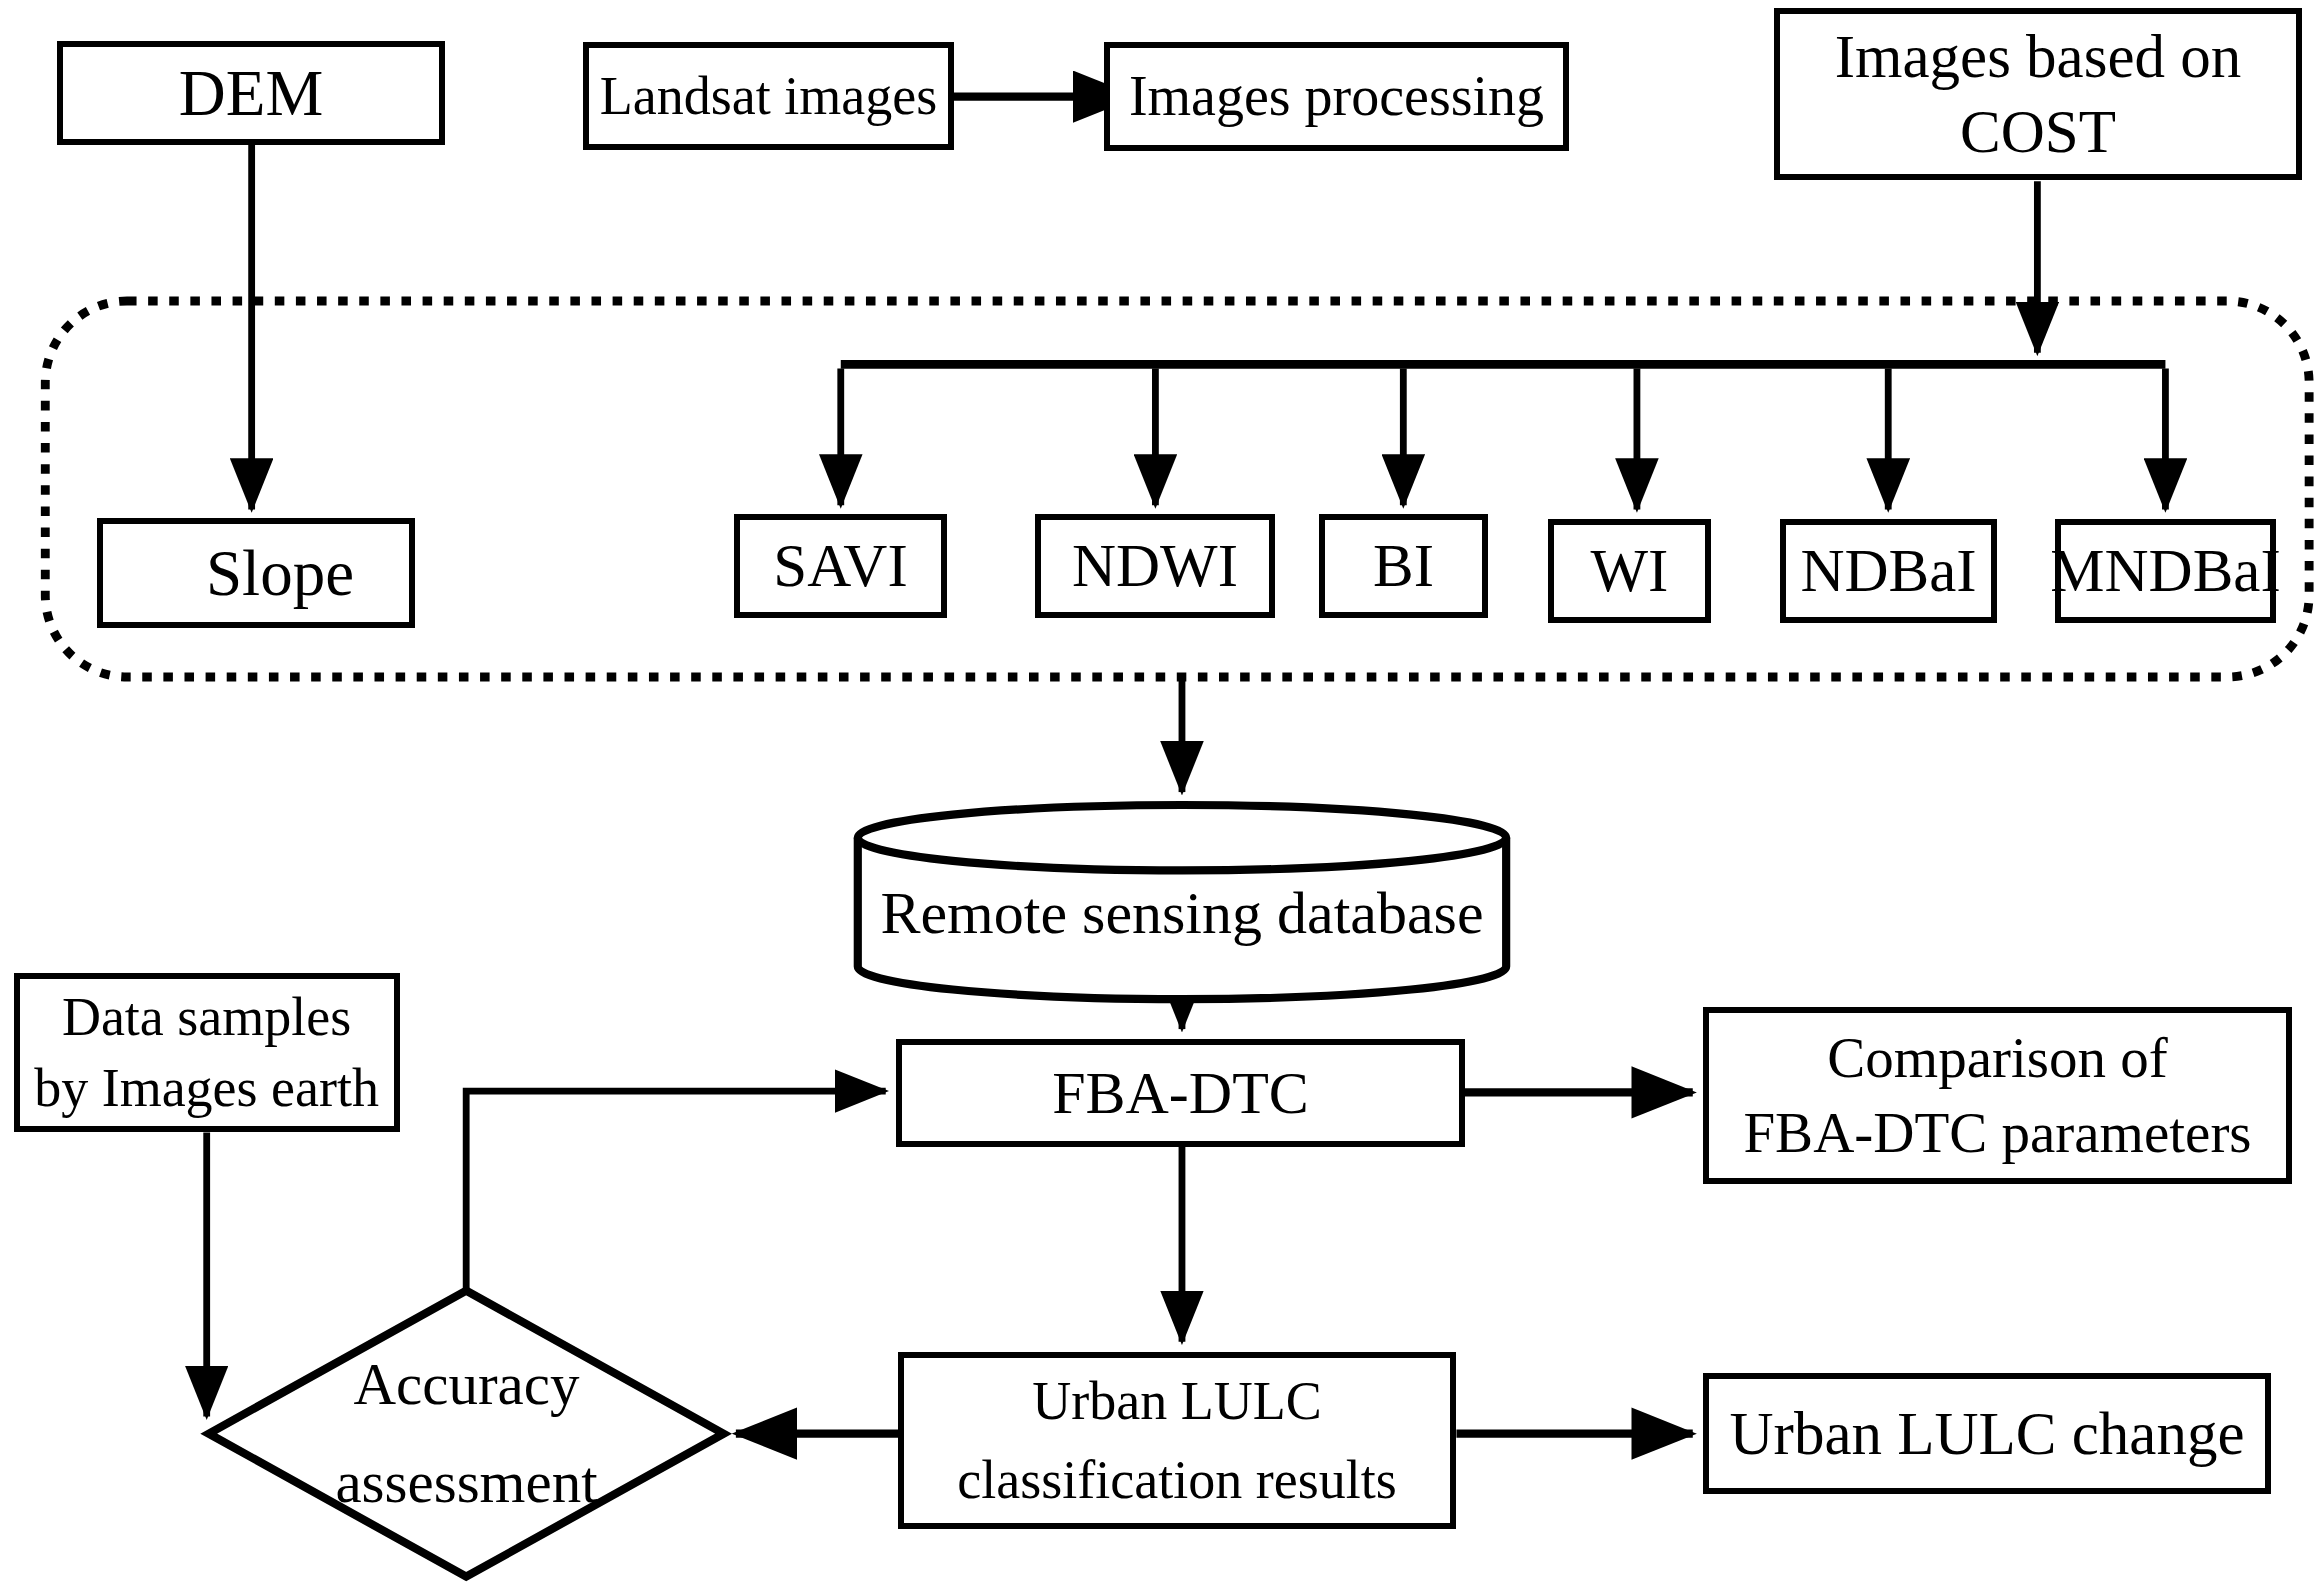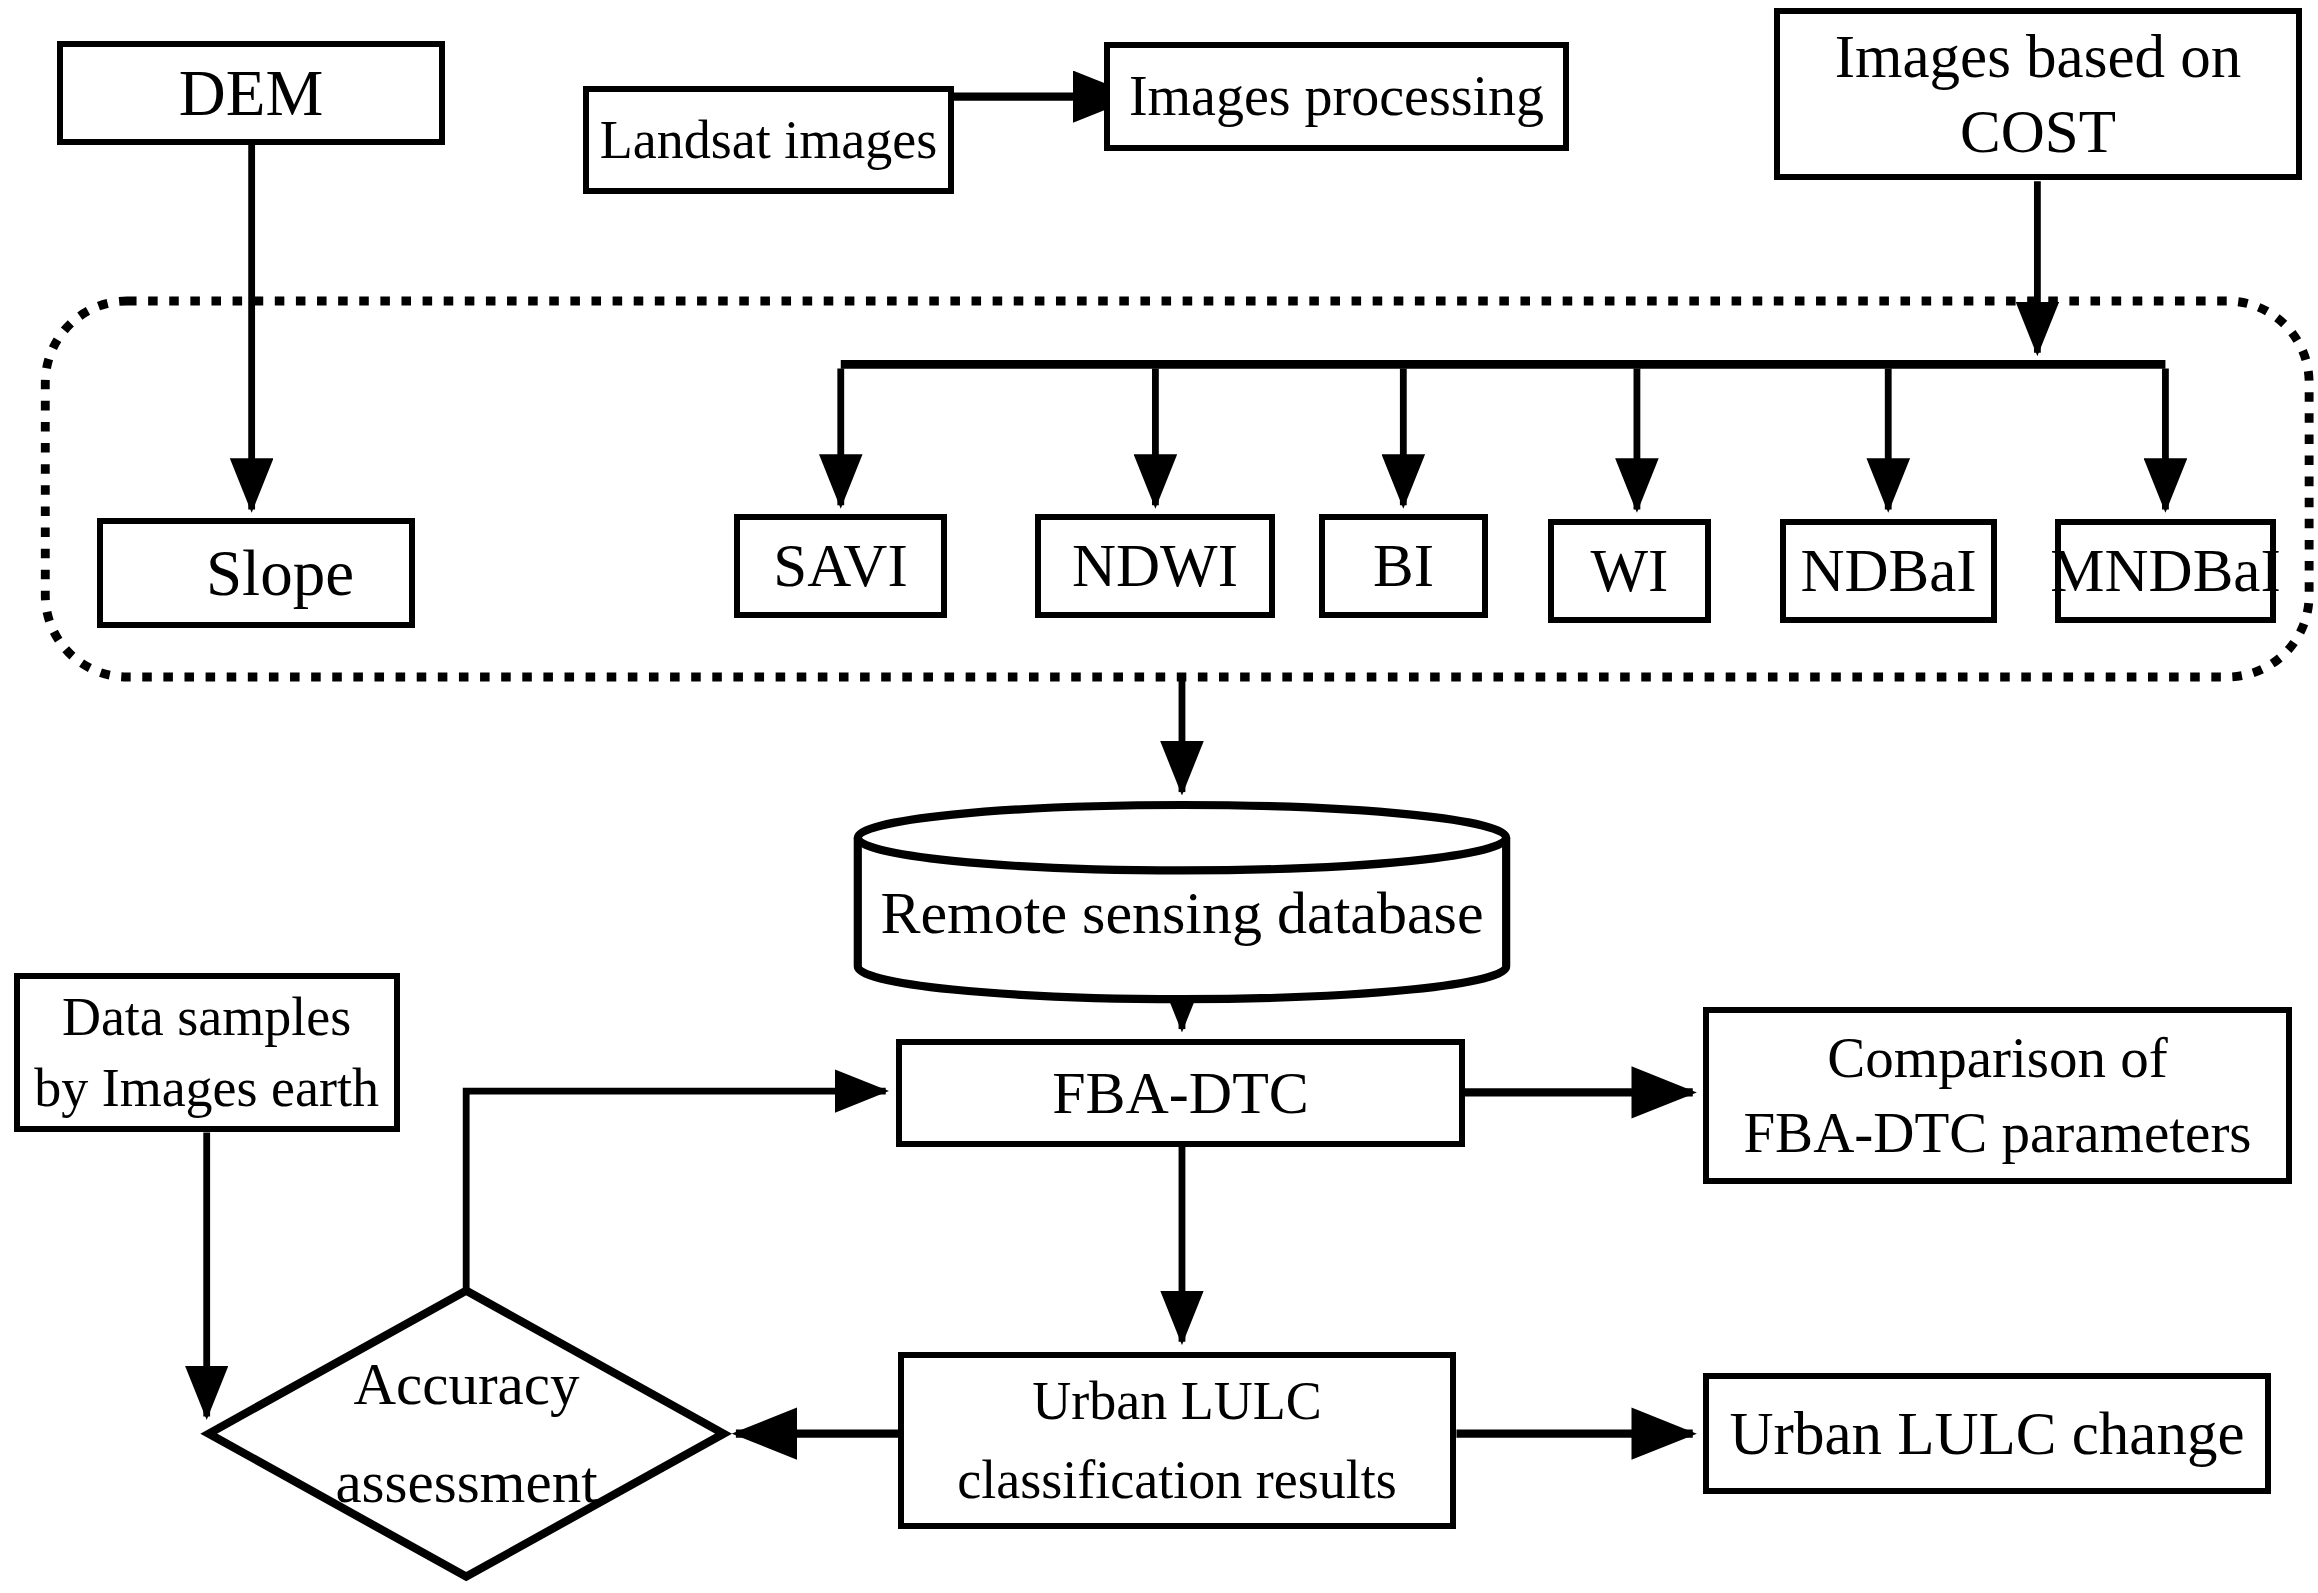--- a/index.html
+++ b/index.html
@@ -62,21 +62,21 @@
   <path d="M1259 1230 V1419 A476 48 0 0 0 2211 1419 V1230" fill="#fff" stroke="#000" stroke-width="12"></path>
   <ellipse cx="1735" cy="1230" rx="476" ry="48" fill="#fff" stroke="#000" stroke-width="12"></ellipse>
 
   <polygon points="684,1895 1062,2105 684,2315 306,2105" fill="#fff" stroke="#000" stroke-width="12"></polygon>
 </svg>
 
 <div class="node" style="left:57px;top:41px;width:388px;height:104px;font-size:65px;">
   <span>DEM</span>
 </div>
 
-<div class="node" style="left:583px;top:42px;width:371px;height:108px;font-size:54px;margin-top:44px;">
+<div class="node" style="left:583px;top:42px;width:371px;height:108px;font-size:54px;">
   <span>Landsat images</span>
 </div>
 
 <div class="node" style="left:1104px;top:42px;width:465px;height:109px;font-size:56px;">
   <span>Images processing</span>
 </div>
 
 <div class="node" style="left:1774px;top:8.2px;width:528px;height:172px;font-size:61px;">
   <span>Images based on</span>
   <span>COST</span>

